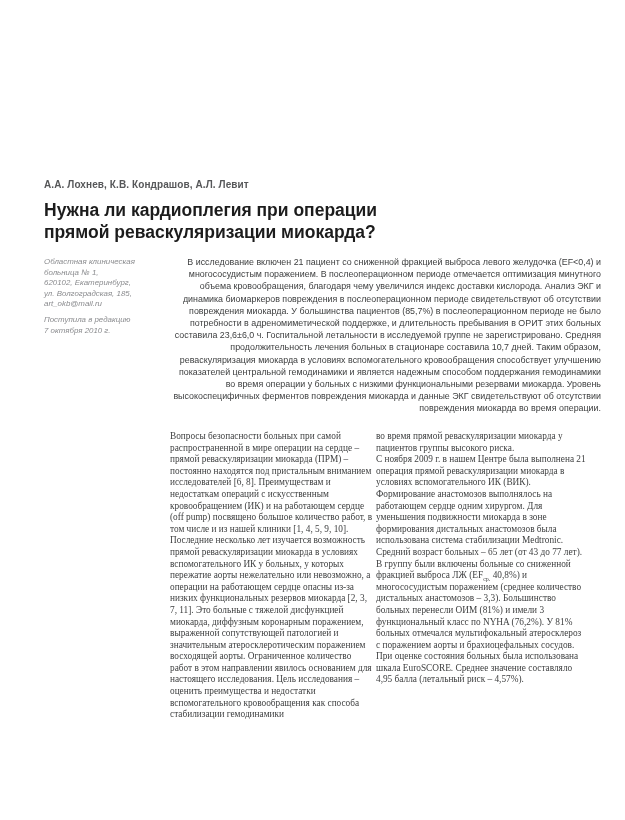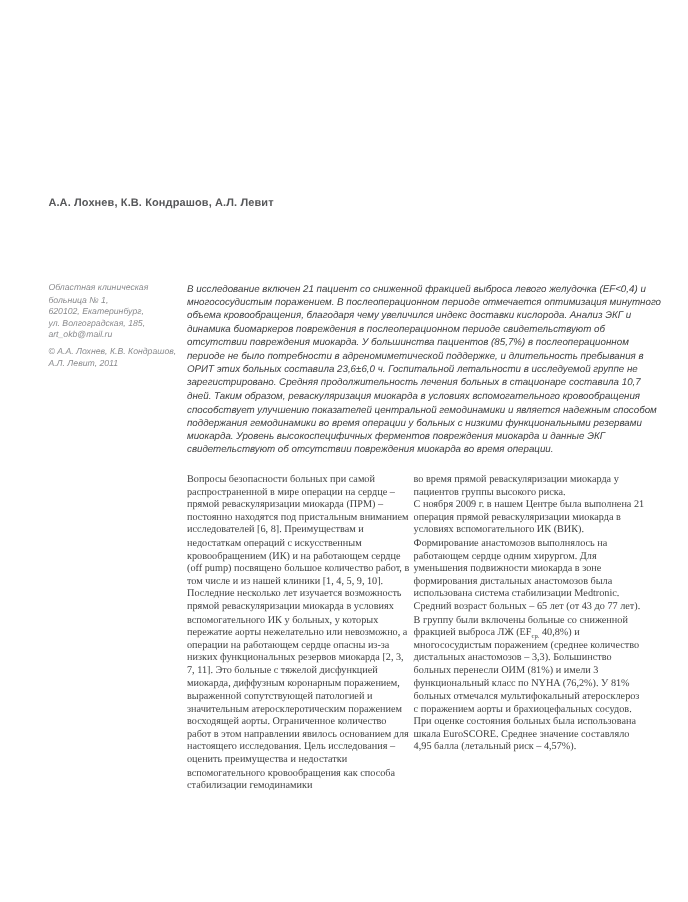--- a/index.html
+++ b/index.html
@@ -49,22 +49,21 @@
     font-style: italic;
   }
   .abstract {
     position: absolute;
     left: 170px;
     top: 256px;
     width: 431px;
     font-size: 8.9px;
     line-height: 12.2px;
     color: #3f4041;
-    text-align: left;
-    font-style: italic;
+    text-align: right;
   }
   .abstract p { margin: 0; }
   .col {
     position: absolute;
     top: 431px;
     font-size: 9.3px;
     line-height: 11.6px;
     color: #3f4041;
   }
   .col p { margin: 0; font-family: Liberation Serif, serif; }
@@ -82,29 +81,33 @@
     line-height: 0;
   }
 </style>
 </head>
 <body>
 
 <div class="page">
 
   <div class="authors">А.А. Лохнев, К.В. Кондрашов, А.Л. Левит</div>
 
+  <h1 class="title">
+    <div>Нужна ли кардиоплегия при операции</div>
+    <div>прямой реваскуляризации миокарда?</div>
+  </h1>
 
   <div class="sidebar">
     <div class="block">Областная клиническая
 больница № 1,
 620102, Екатеринбург,
 ул. Волгоградская, 185,
 art_okb@mail.ru</div>
-    <div class="block">© А.А. Лохнев, К.В. Кондрашов,
-А.Л. Левит, 2011</div>
+    <div class="block">Поступила в редакцию
+7 октября 2010 г.</div>
   </div>
 
   <div class="abstract">
     <p>В исследование включен 21 пациент со сниженной фракцией выброса левого желудочка (EF&lt;0,4) и многососудистым поражением. В послеоперационном периоде отмечается оптимизация минутного объема кровообращения, благодаря чему увеличился индекс доставки кислорода. Анализ ЭКГ и динамика биомаркеров повреждения в послеоперационном периоде свидетельствуют об отсутствии повреждения миокарда. У большинства пациентов (85,7%) в послеоперационном периоде не было потребности в адреномиметической поддержке, и длительность пребывания в ОРИТ этих больных составила 23,6±6,0 ч. Госпитальной летальности в исследуемой группе не зарегистрировано. Средняя продолжительность лечения больных в стационаре составила 10,7 дней. Таким образом, реваскуляризация миокарда в условиях вспомогательного кровообращения способствует улучшению показателей центральной гемодинамики и является надежным способом поддержания гемодинамики во время операции у больных с низкими функциональными резервами миокарда. Уровень высокоспецифичных ферментов повреждения миокарда и данные ЭКГ свидетельствуют об отсутствии повреждения миокарда во время операции.</p>
   </div>
 
   <div class="col col-left">
     <p>Вопросы безопасности больных при самой распространенной в мире операции на сердце – прямой реваскуляризации миокарда (ПРМ) – постоянно находятся под пристальным вниманием исследователей [6, 8]. Преимуществам и недостаткам операций с искусственным кровообращением (ИК) и на работающем сердце (off pump) посвящено большое количество работ, в том числе и из нашей клиники [1, 4, 5, 9, 10]. Последние несколько лет изучается возможность прямой реваскуляризации миокарда в условиях вспомогательного ИК у больных, у которых пережатие аорты нежелательно или невозможно, а операции на работающем сердце опасны из-за низких функциональных резервов миокарда [2, 3, 7, 11]. Это больные с тяжелой дисфункцией миокарда, диффузным коронарным поражением, выраженной сопутствующей патологией и значительным атеросклеротическим поражением восходящей аорты. Ограниченное количество работ в этом направлении явилось основанием для настоящего исследования. Цель исследования – оценить преимущества и недостатки вспомогательного кровообращения как способа стабилизации гемодинамики</p>
   </div>
 

